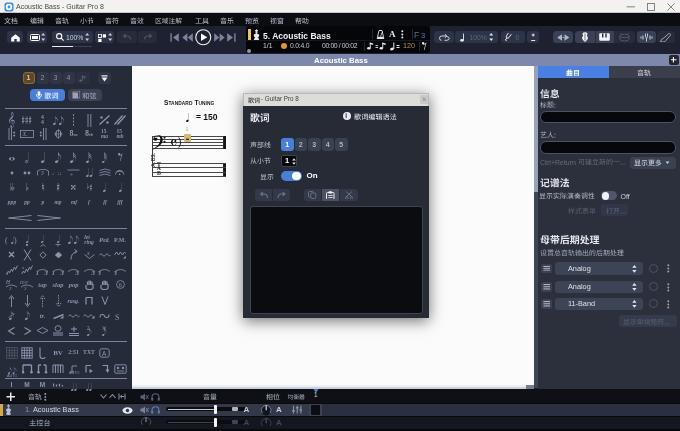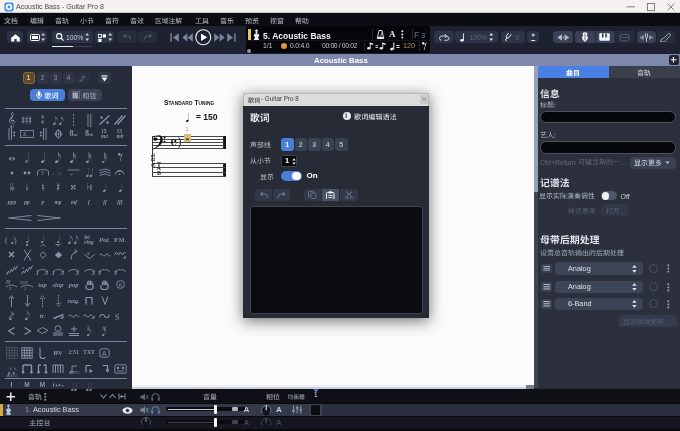--- a/index.html
+++ b/index.html
@@ -369,21 +369,21 @@
   </svg>
 <div style="position:absolute;left:541px;top:299.0px;width:10.5px;height:9.5px;background:#3a4150;border-radius:2px;"></div>
 <svg style="position:absolute;left:542.5px;top:301.0px;" width="7.5" height="5.5" viewBox="0 0 7.5 5.5">
     <g fill="#aeb5c4">
       <rect x="0.4" y="0" width="6.6" height="1.1"></rect>
       <rect x="0.4" y="2.2" width="6.6" height="1.1"></rect>
       <rect x="0.4" y="4.4" width="6.6" height="1.1"></rect>
     </g>
   </svg>
 <div style="position:absolute;left:555px;top:297.5px;width:88px;height:12.5px;background:#3d4456;border-radius:3px;"></div>
-<div style="position:absolute;left:568px;top:300.0px;font:normal normal 7.3px 'Liberation Sans',sans-serif;color:#dde1e8;white-space:nowrap;line-height:1">6-Band</div>
+<div style="position:absolute;left:568px;top:300.0px;font:normal normal 7.3px 'Liberation Sans',sans-serif;color:#dde1e8;white-space:nowrap;line-height:1">11-Band</div>
 <svg style="position:absolute;left:632px;top:300.0px;" width="5" height="8" viewBox="0 0 5 8">
     <path d="M2.4 0 L4.6 2.7 L0.2 2.7 Z M2.4 7.8 L0.2 5.1 L4.6 5.1 Z" fill="#e2e6ee"></path>
   </svg>
 <div style="position:absolute;left:649px;top:299.0px;width:9px;height:9px;border-radius:50%;border:1px solid #4a5263"></div>
 <svg style="position:absolute;left:666.5px;top:299.5px;" width="3" height="9" viewBox="0 0 3 9">
     <circle cx="1.3" cy="1.2" r="1" fill="#9aa1b0"></circle>
     <circle cx="1.3" cy="4.4" r="1" fill="#9aa1b0"></circle>
     <circle cx="1.3" cy="7.6" r="1" fill="#9aa1b0"></circle>
   </svg>
 <div style="position:absolute;left:619px;top:315px;width:58px;height:12px;background:#343b4c;border-radius:3px;"></div>

